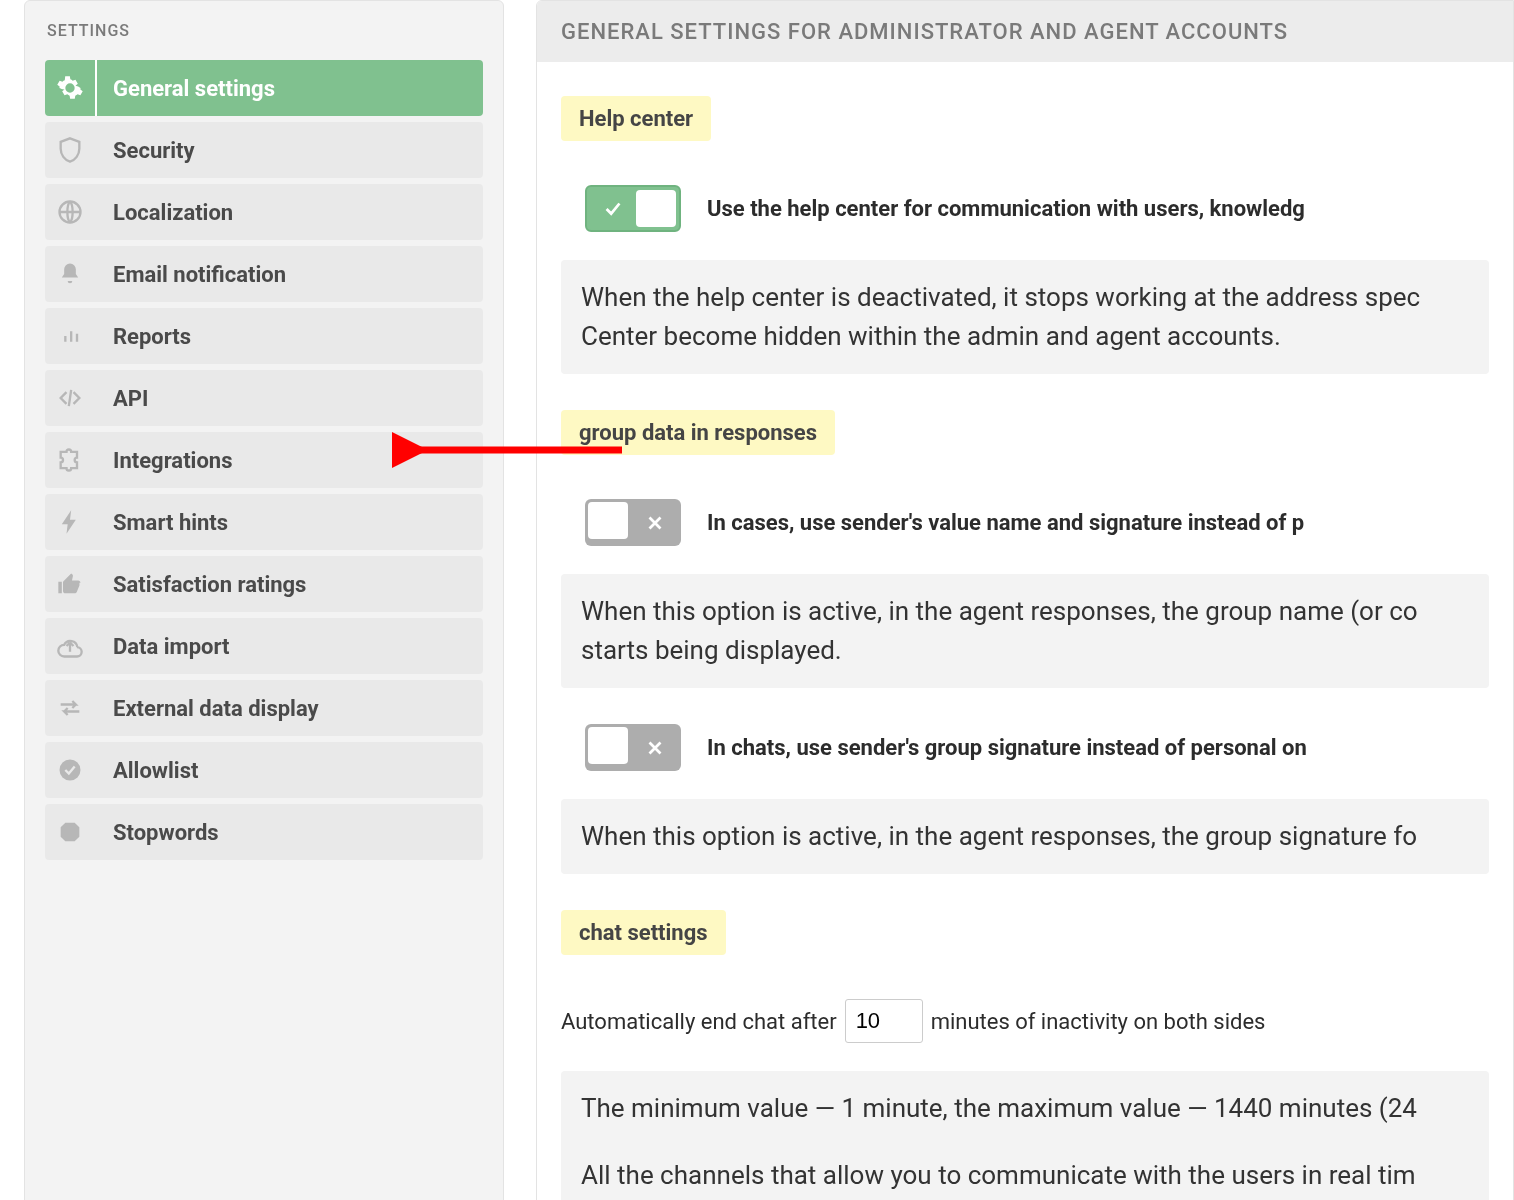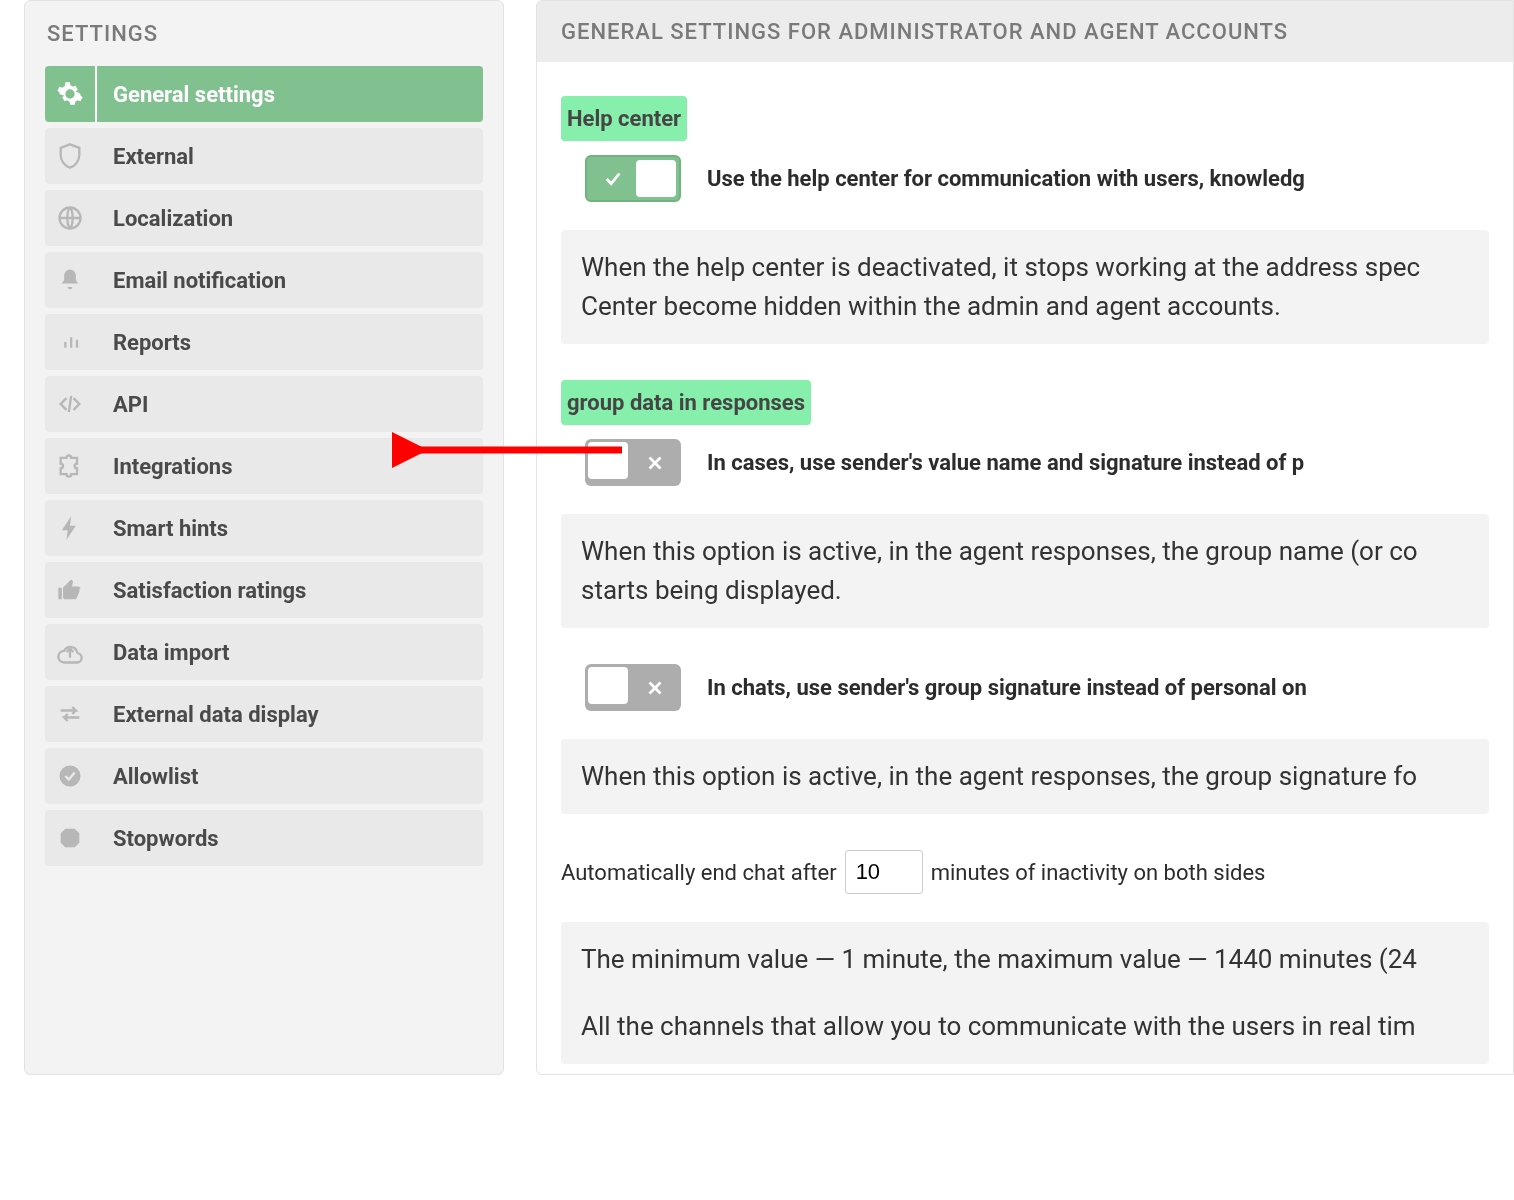--- a/index.html
+++ b/index.html
@@ -18,21 +18,21 @@
   .sidebar {
     width: 480px;
     margin: 0 0 0 24px;
     border: 1px solid #e3e3e3;
     border-radius: 6px;
     background: #f3f3f3;
     flex-shrink: 0;
   }
   .sidebar-header {
     padding: 20px 22px;
-    font-size: 22px;
+    font-size: 16px;
     letter-spacing: 1px;
     color: #7a7a7a;
     font-weight: 500;
   }
   .sidebar-list {
     padding: 0 20px 20px 20px;
   }
   .sidebar-item {
     display: flex;
     align-items: stretch;
@@ -89,27 +89,27 @@
     letter-spacing: 1px;
     color: #7a7a7a;
     font-weight: 500;
     white-space: nowrap;
   }
   .main-body {
     padding: 34px 24px 10px 24px;
   }
   .section-tag {
     display: inline-block;
-    background: #86efac;
+    background: #fef9c3;
     border-radius: 4px;
-    padding: 10px 6px;
+    padding: 10px 18px;
     font-size: 22px;
     font-weight: 700;
     color: #454545;
-    margin-bottom: 14px;
+    margin-bottom: 44px;
   }
   .toggle-row {
     display: flex;
     align-items: center;
     gap: 26px;
     margin-bottom: 28px;
     padding-left: 24px;
   }
   .toggle {
     width: 96px;
@@ -209,21 +209,21 @@
         </span>
         <span class="label">General settings</span>
       </div>
 
       <div class="sidebar-item">
         <span class="icon-cell">
           <svg class="icon" viewBox="0 0 24 24">
               <path d="M12 2l8 3v6c0 5-3.4 9.7-8 11-4.6-1.3-8-6-8-11V5l8-3z" fill="none" stroke="#b7b7b7" stroke-width="2"></path>
             </svg>
         </span>
-        <span class="label">External</span>
+        <span class="label">Security</span>
       </div>
 
       <div class="sidebar-item">
         <span class="icon-cell">
           <svg class="icon" viewBox="0 0 24 24">
               <circle cx="12" cy="12" r="9" fill="none" stroke="#b7b7b7" stroke-width="2"></circle>
               <path d="M3 12h18M12 3c3 3 3 15 0 18M12 3c-3 3-3 15 0 18" fill="none" stroke="#b7b7b7" stroke-width="2"></path>
             </svg>
         </span>
         <span class="label">Localization</span>
@@ -366,20 +366,21 @@
               <svg viewBox="0 0 24 24">
                 <path d="M6 6l12 12M18 6L6 18"></path>
               </svg>
             </span>
         </div>
         <div class="toggle-label">In chats, use sender's group signature instead of personal on</div>
       </div>
       <div class="info-box">When this option is active, in the agent responses, the group signature fo</div>
 
       
+      <div class="section-tag">chat settings</div>
       <div class="chat-line">
         <span>Automatically end chat after</span>
         <input class="chat-input" value="10" style="">
         <span>minutes of inactivity on both sides</span>
       </div>
       <div class="info-box multi" style="margin-bottom:0">
         <div style="margin-bottom:28px">The minimum value — 1 minute, the maximum value — 1440 minutes (24</div>
         <div>All the channels that allow you to communicate with the users in real tim</div>
       </div>
 

